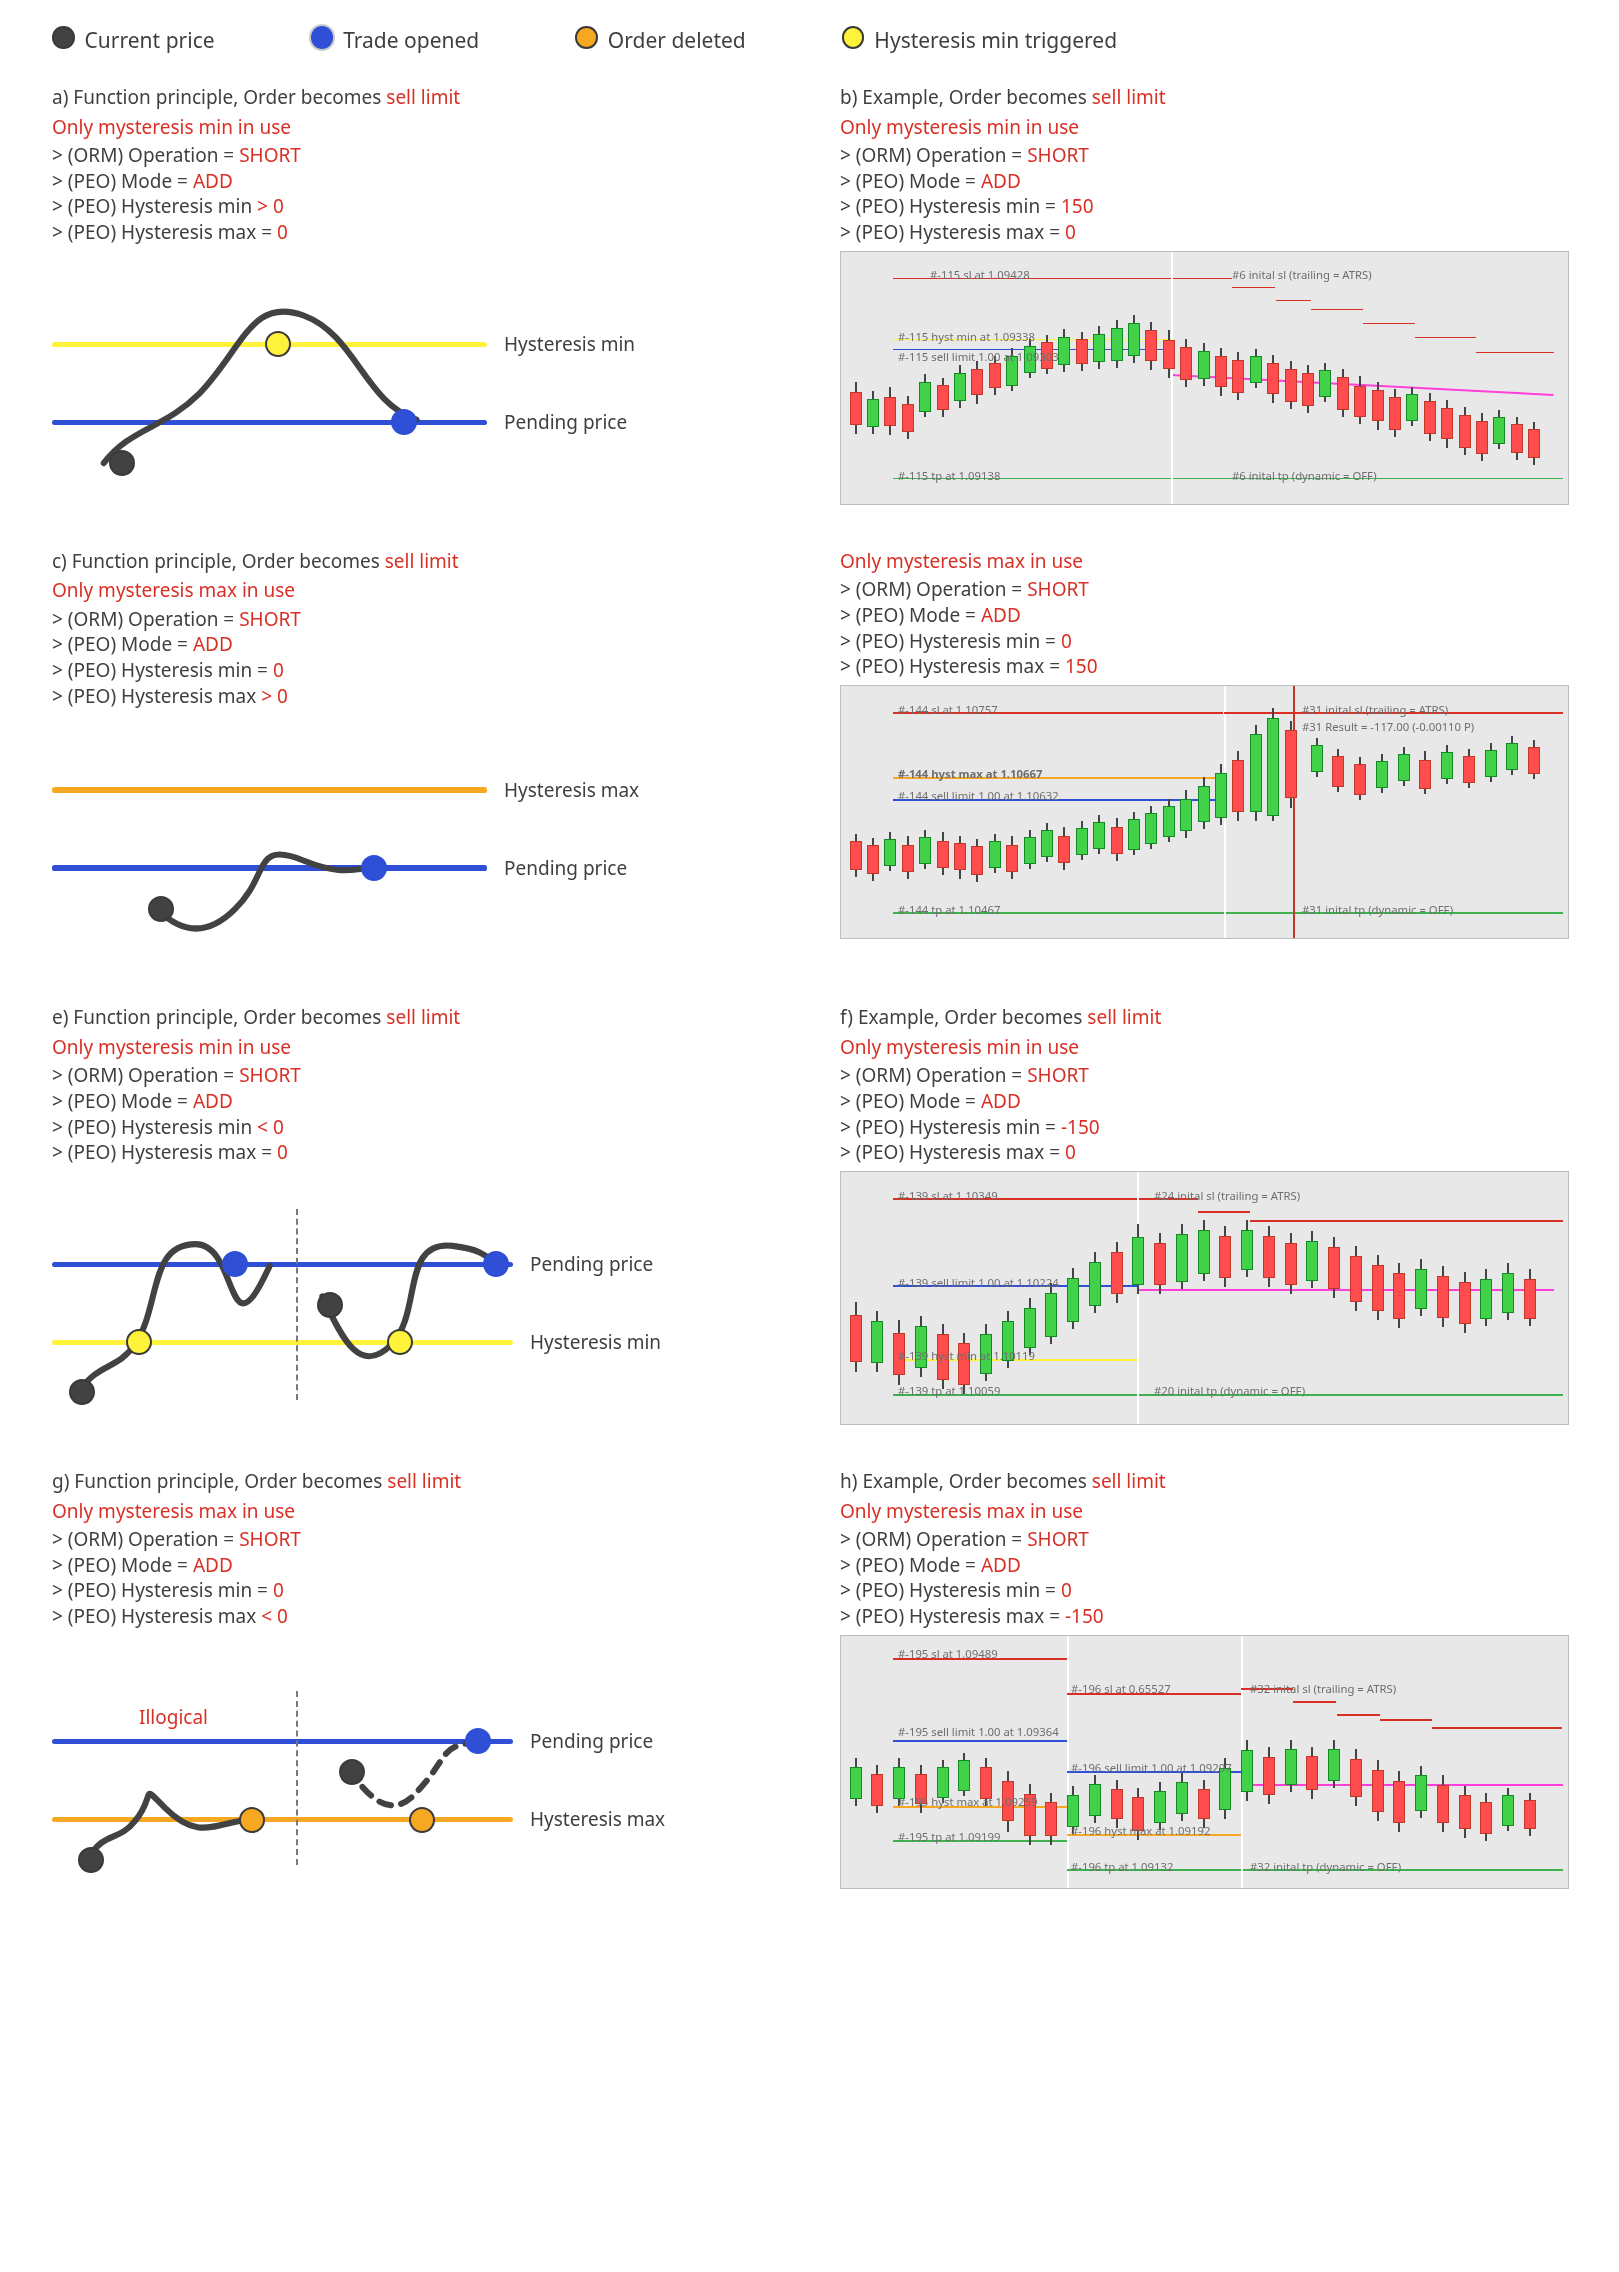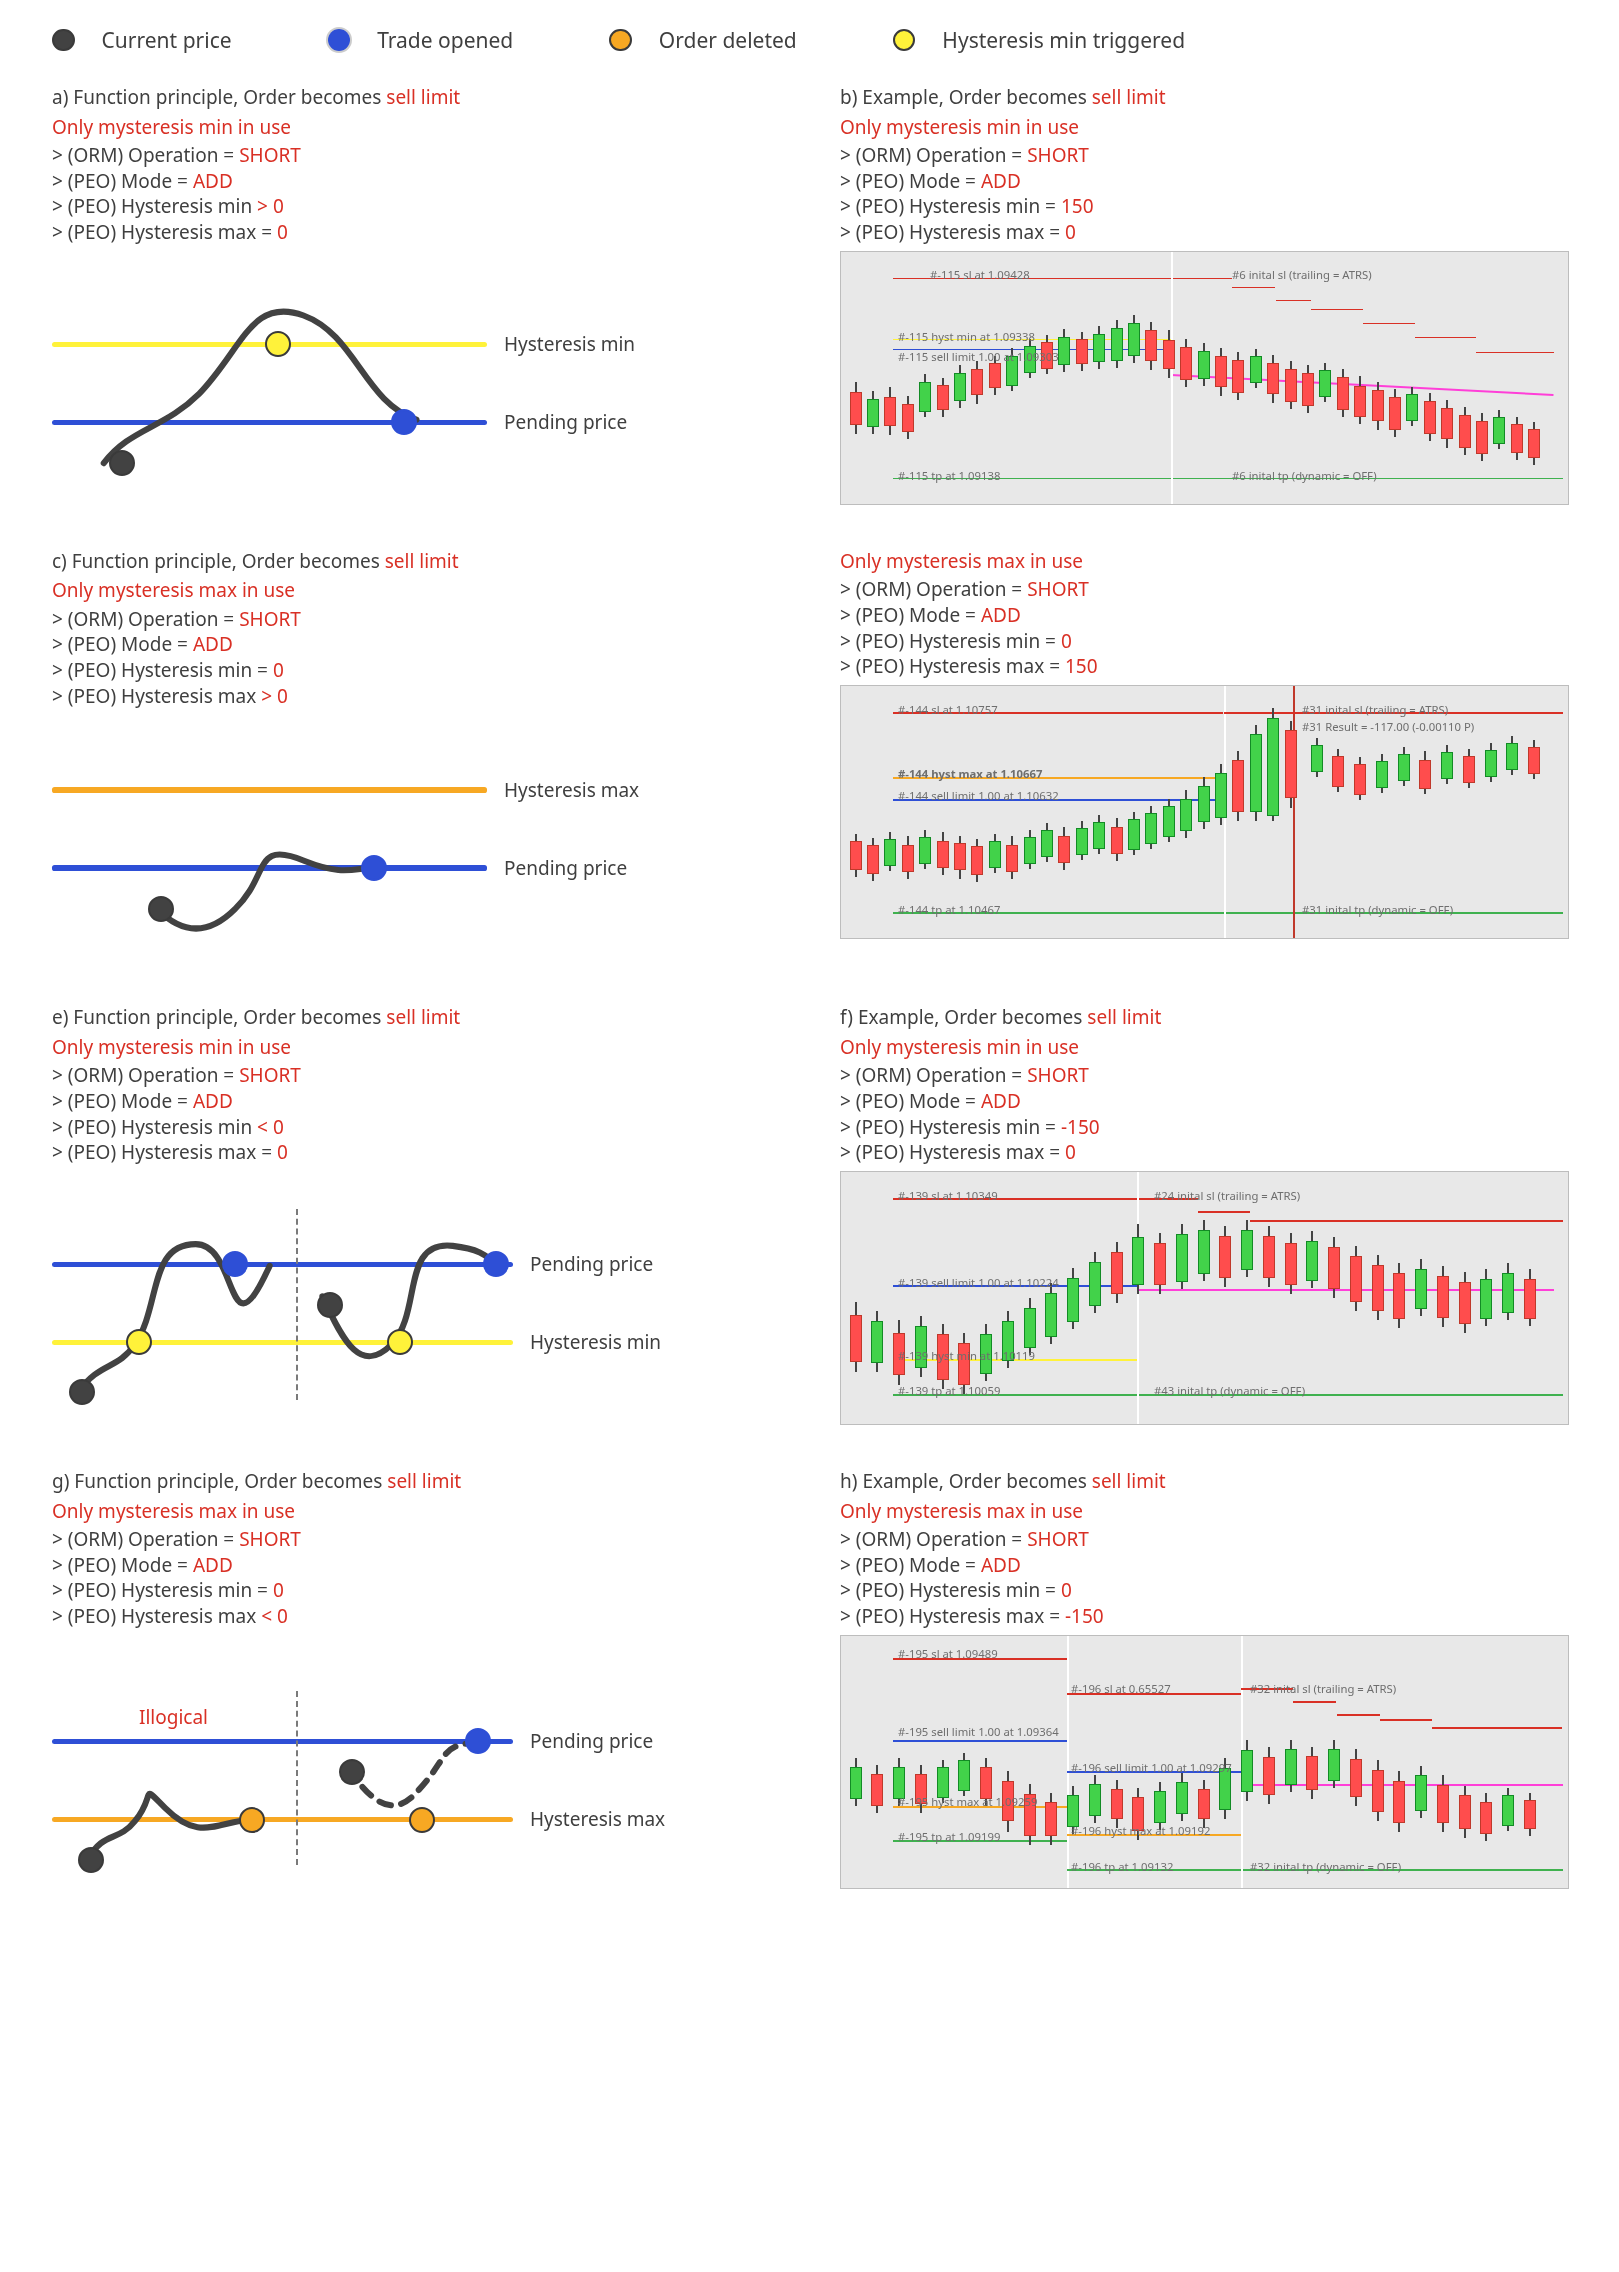--- a/index.html
+++ b/index.html
@@ -11,21 +11,21 @@
     --green:#3fb14f;
     --magenta:#ff3fd8;
     --grey-bg:#e8e8e8;
     --chart-border:#bdbdbd;
     --chart-text:#8a8a8a;
     --font:system-ui, -apple-system, "Segoe UI", Roboto, sans-serif;
   }
   html,body{margin:0;padding:0;background:#fff;font-family:var(--font);color:var(--dark);font-size:21px;}
   .page{width:1619px;height:2273px;padding:26px 52px;box-sizing:border-box;}
   .legend{display:flex;gap:96px;align-items:center;margin-bottom:30px;}
-  .legend span{display:flex;align-items:center;gap:27px;}
+  .legend span{display:flex;align-items:flex-start;gap:10px;}
   .dot{width:22.6px;height:22.6px;border-radius:50%;border:2.6px solid #3a3a3a;box-sizing:border-box;}
   .dot.cur{background:#424242;}
   .dot.trade{background:var(--blue);border-color:var(--blue);border:0;outline:2.6px solid rgba(0,0,0,.2);outline-offset:-0.9px;}
   .dot.del{background:var(--orange);}
   .dot.hmin{background:var(--yellow);}
   .grid{display:grid;grid-template-columns:repeat(2,minmax(0,1fr));column-gap:61px;row-gap:43px;}
   .block{}
   .title{margin:0 0 3.5px 0;font-size:19px;}
   .title .r{color:var(--red);}
   .sub{color:var(--red);font-size:19px;margin:0 0 3.5px 0;}
@@ -677,21 +677,21 @@
           </div>
         <div class="candle dn" style="left:683px;top:97px;height:57px;">
             <div class="wick"></div>
             <div class="body" style="top:10.4px;bottom:7px;"></div>
           </div>
         <span class="clabel" style="left:57px;top:15.7px;">#-139 sl at 1.10349</span>
         <span class="clabel" style="left:57px;top:103px;">#-139 sell limit 1.00 at 1.10224</span>
         <span class="clabel" style="left:57px;top:176px;">#-139 hyst min at 1.10119</span>
         <span class="clabel" style="left:57px;top:211px;">#-139 tp at 1.10059</span>
         <span class="clabel" style="left:313px;top:15.7px;">#24 inital sl (trailing = ATRS)</span>
-        <span class="clabel" style="left:313px;top:211px;">#43 inital tp (dynamic = OFF)</span>
+        <span class="clabel" style="left:313px;top:211px;">#20 inital tp (dynamic = OFF)</span>
       </div>
     </div>
 
     <div class="block">
       <p class="title"><span>g) Function principle, Order becomes </span><span class="r">sell limit</span></p>
       <p class="sub">Only mysteresis max in use</p>
       <div class="params">
         <p><span>&gt; (ORM) Operation = </span><span class="r">SHORT</span></p>
         <p><span>&gt; (PEO) Mode = </span><span class="r">ADD</span></p>
         <p><span>&gt; (PEO) Hysteresis min </span><span>= </span><span class="r">0</span></p>

